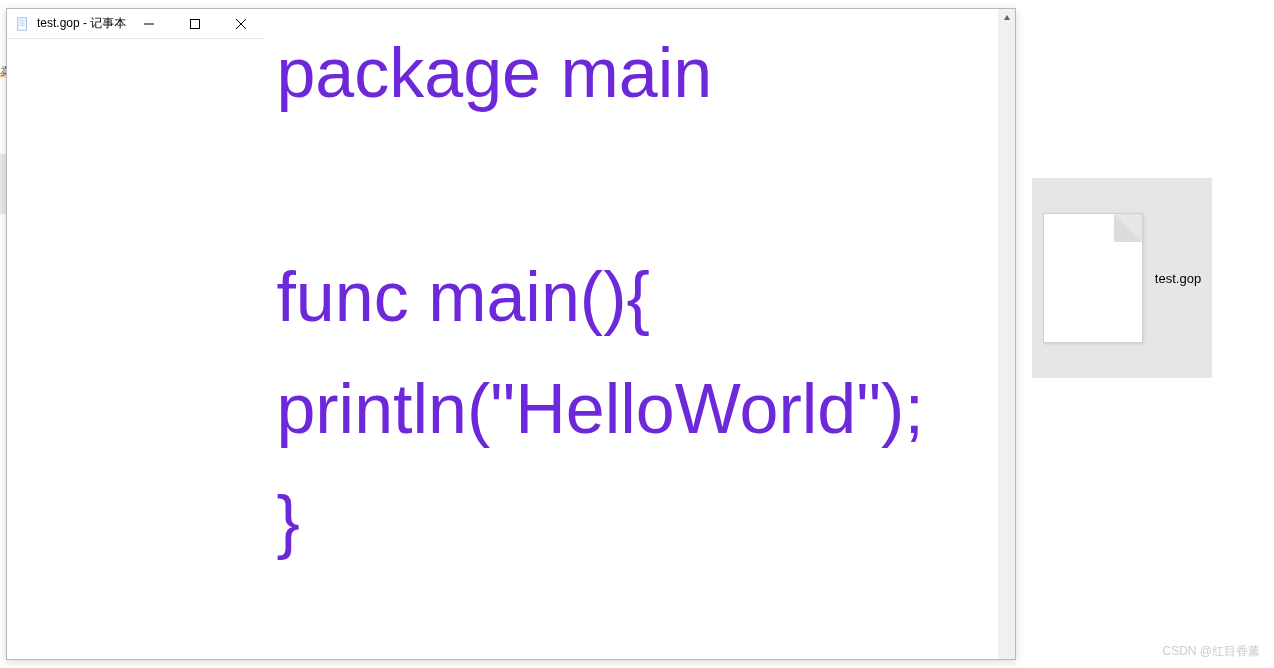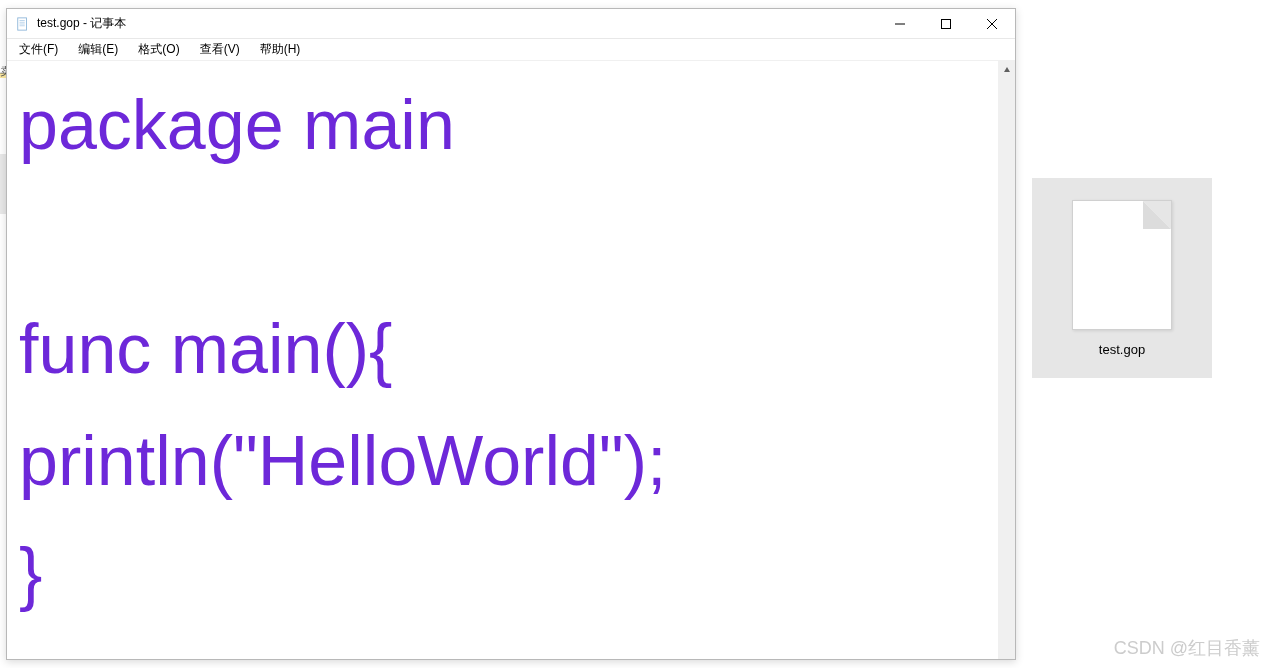--- a/index.html
+++ b/index.html
@@ -24,21 +24,21 @@
       background: #ffffff;
     }
     .file-icon-container {
       position: absolute;
       top: 178px;
       left: 1032px;
       width: 180px;
       height: 200px;
       background: #e6e6e6;
       display: flex;
-      flex-direction: column;
+      flex-direction: row;
       align-items: center;
       justify-content: center;
       gap: 12px;
     }
     .file-icon {
       width: 100px;
       height: 130px;
       background: #ffffff;
       border: 1px solid #d0d0d0;
       position: relative;
@@ -73,21 +73,20 @@
     .notepad-window {
       position: absolute;
       top: 8px;
       left: 6px;
       width: 1010px;
       height: 652px;
       background: #ffffff;
       border: 1px solid #b8b8b8;
       box-shadow: 0 2px 8px rgba(0,0,0,0.15);
       display: flex;
-      flex-direction: column;
     }
     .title-bar {
       height: 30px;
       background: #ffffff;
       display: flex;
       align-items: center;
       justify-content: space-between;
       border-bottom: 1px solid #e8e8e8;
     }
     .title-bar-left {
@@ -177,21 +176,21 @@
       cursor: pointer;
     }
     .scroll-arrow-up svg {
       width: 8px;
       height: 8px;
     }
     .watermark {
       position: absolute;
       bottom: 8px;
       right: 14px;
-      font-size: 18px;
+      font-size: 12px;
       color: #cccccc;
       pointer-events: none;
     }
     .left-edge {
       position: absolute;
       left: 0;
       top: 28px;
       width: 8px;
       height: 186px;
       background: linear-gradient(to bottom, transparent 0, transparent 45px, #fce8a0 45px, #fce8a0 50px, transparent 50px, transparent 126px, #e8e8e8 126px, #e8e8e8 186px);
@@ -245,27 +244,20 @@
         </button>
         <button class="win-btn close">
           <svg viewBox="0 0 10 10">
               <line x1="0" y1="0" x2="10" y2="10" stroke="#000" stroke-width="1"></line>
               <line x1="10" y1="0" x2="0" y2="10" stroke="#000" stroke-width="1"></line>
             </svg>
         </button>
       </div>
     </div>
 
-    <div class="menu-bar">
-      <span class="menu-item">文件(F)</span>
-      <span class="menu-item">编辑(E)</span>
-      <span class="menu-item">格式(O)</span>
-      <span class="menu-item">查看(V)</span>
-      <span class="menu-item">帮助(H)</span>
-    </div>
 
     <div class="editor-container">
       <div class="editor-area">package main
 
 func main(){
 println("HelloWorld");
 }</div>
       <div class="scrollbar-vertical">
         <div class="scroll-arrow-up">
           <svg viewBox="0 0 8 8">

